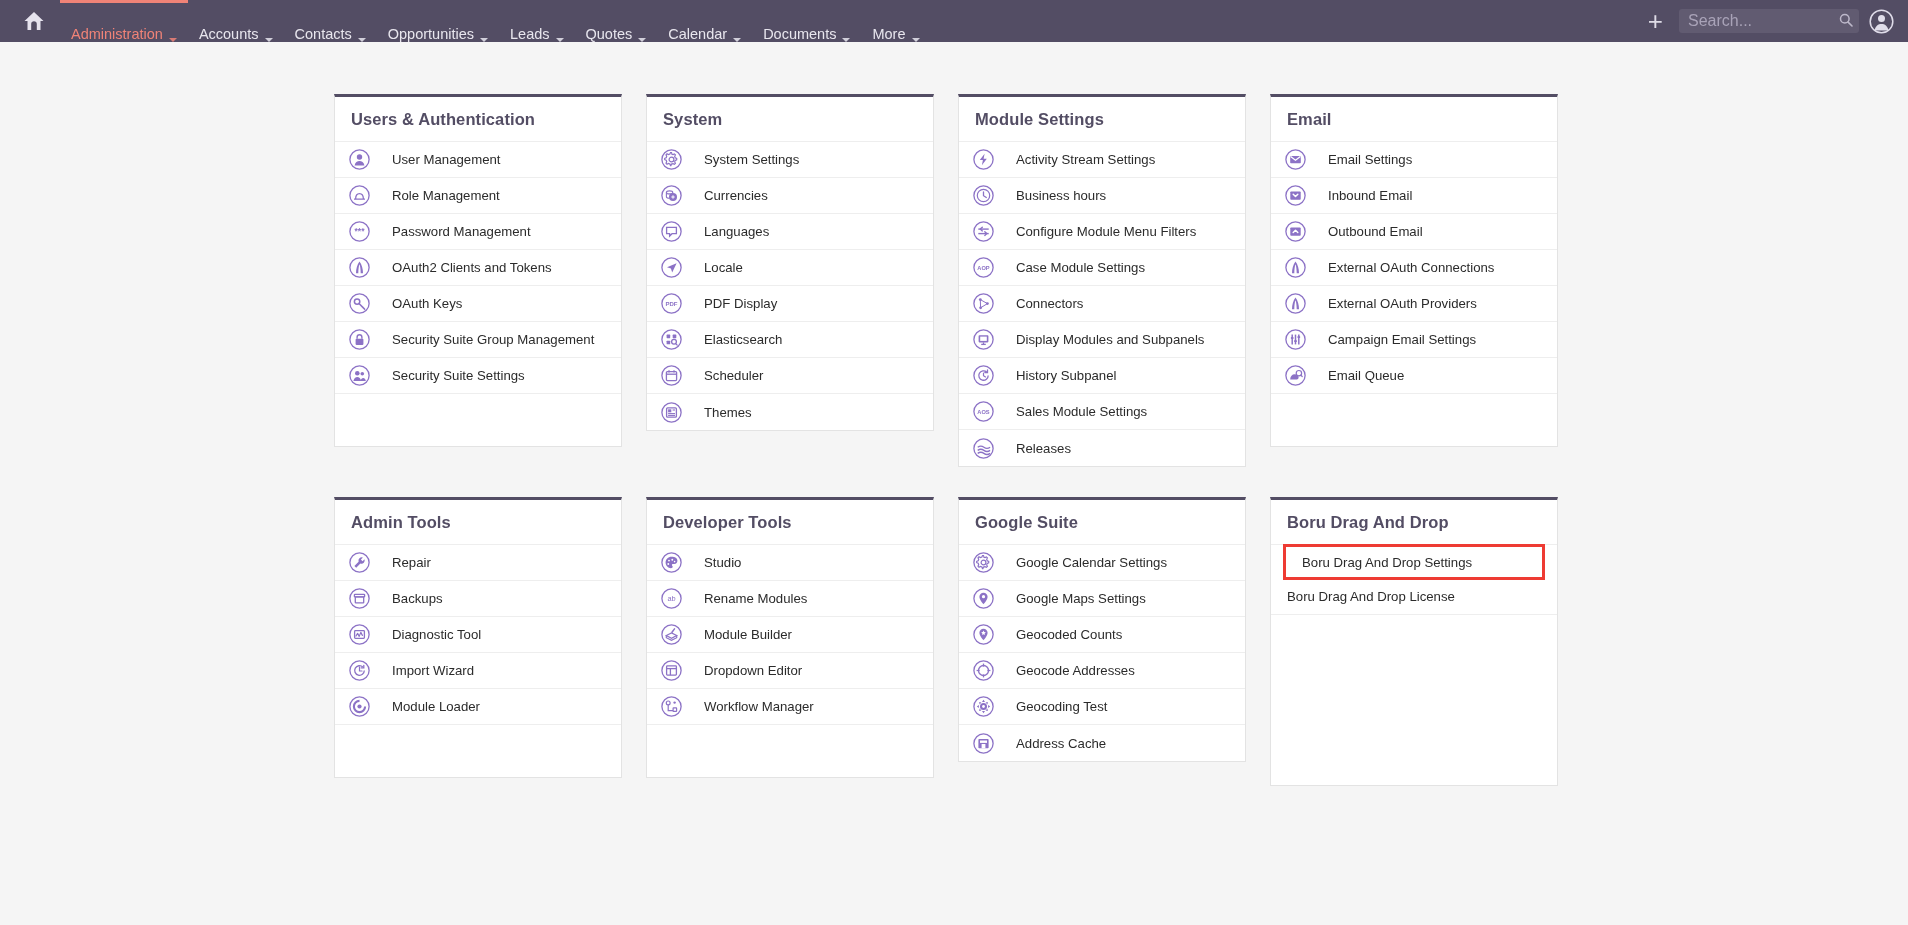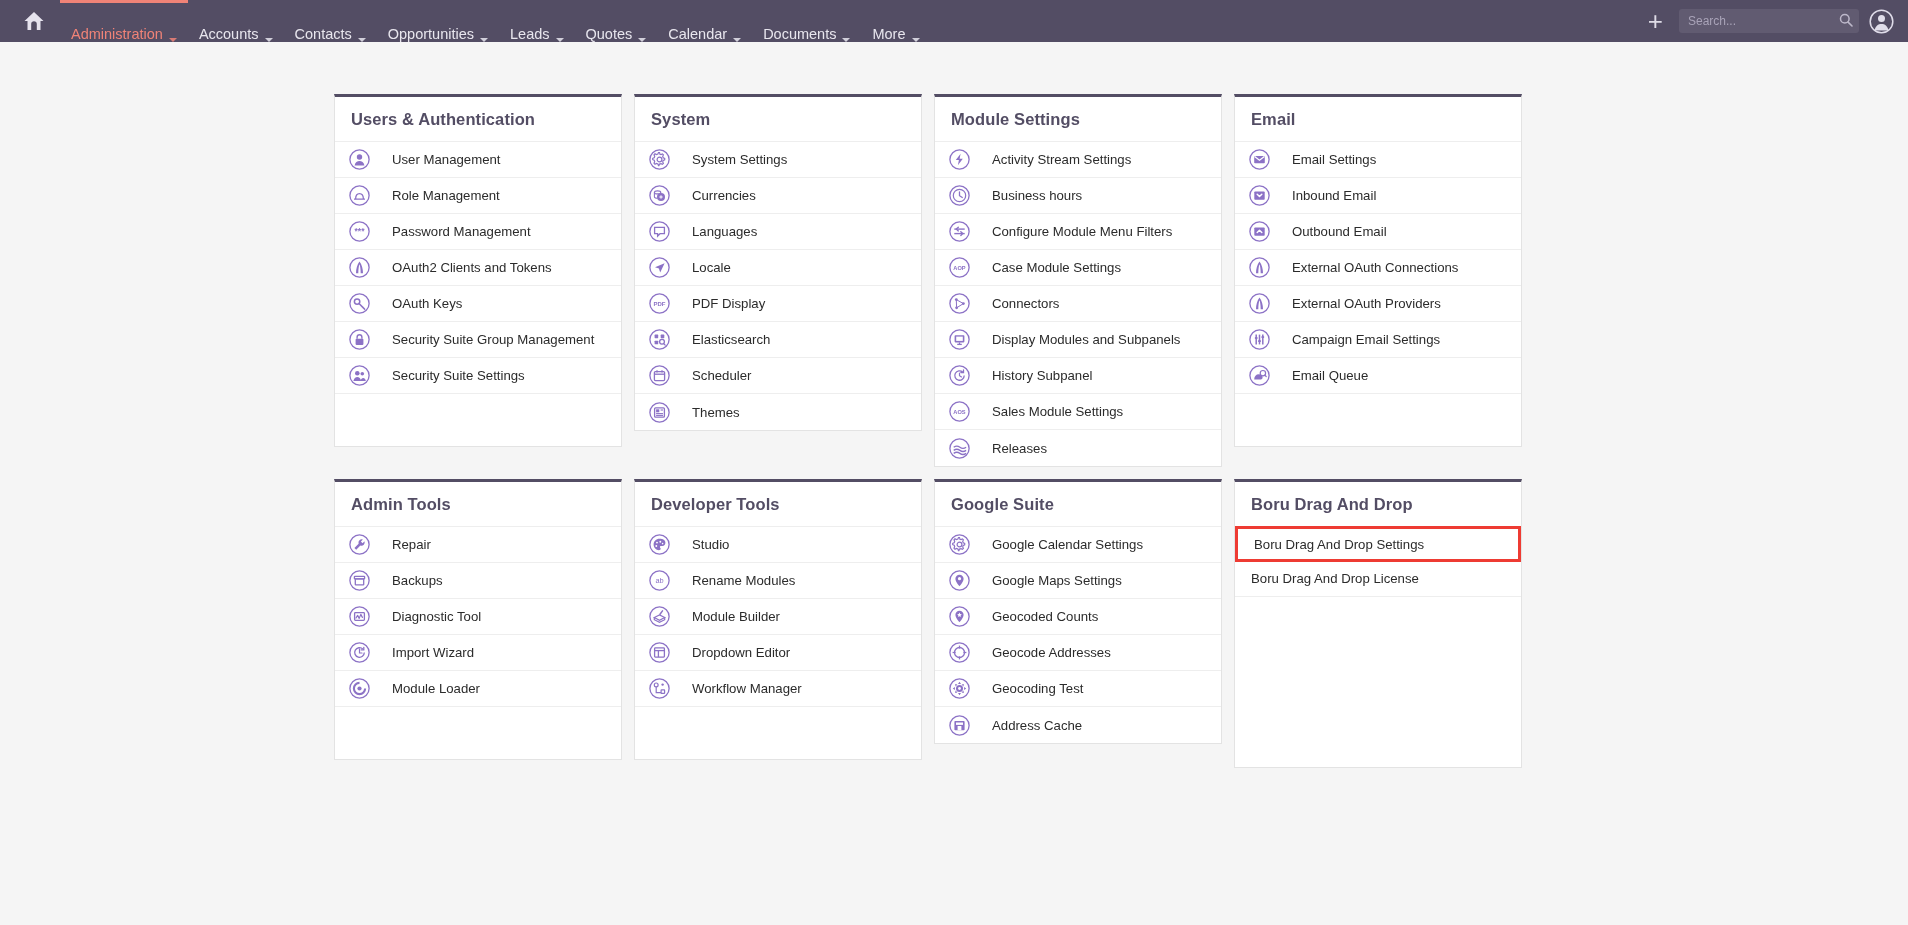--- a/index.html
+++ b/index.html
@@ -75,21 +75,21 @@
   .search-wrap {
     position: relative;
     width: 180px; height: 24px;
   }
   .search-input {
     width: 180px; height: 24px;
     background: #615b71;
     border: none;
     border-radius: 3px;
     color: #d8d5e0;
-    font-size: 12px;
+    font-size: 16px;
     font-family: "Liberation Sans", sans-serif;
     padding: 0 26px 0 9px;
     outline: none;
   }
   .search-input::placeholder { color: #a9a3b8; }
   .search-icon-btn {
     position: absolute;
     right: 6px; top: 4px;
     cursor: pointer;
   }
@@ -100,21 +100,20 @@
     padding: 52px 0 0 0;
     height: 883px;
   }
   .grid {
     width: 1240px;
     margin: 0 auto;
     display: grid;
     grid-template-columns: repeat(4, 288px);
     column-gap: 24px;
     row-gap: 30px;
-    gap: 12px;
   }
 
   .panel {
     background: #ffffff;
     border: 1px solid #e3e3e3;
     border-top: 3px solid #534d64;
     align-self: start;
   }
   .panel-title {
     font-size: 16.5px;
@@ -141,21 +140,21 @@
     font-size: 13.2px;
     color: #2b2b2b;
     margin-left: 22px;
     white-space: nowrap;
   }
   .row.no-icon .row-label { margin-left: 2px; }
 
   .row.highlighted {
     border: 3px solid #ee3b33;
     height: 36px;
-    margin: -1px 0;
+    margin: -1px 12px;
     z-index: 3;
   }
 
   .ico {
     width: 21px; height: 21px;
     flex: 0 0 21px;
     display: flex; align-items: center; justify-content: center;
   }
   .ico svg { display: block; }
 </style>

